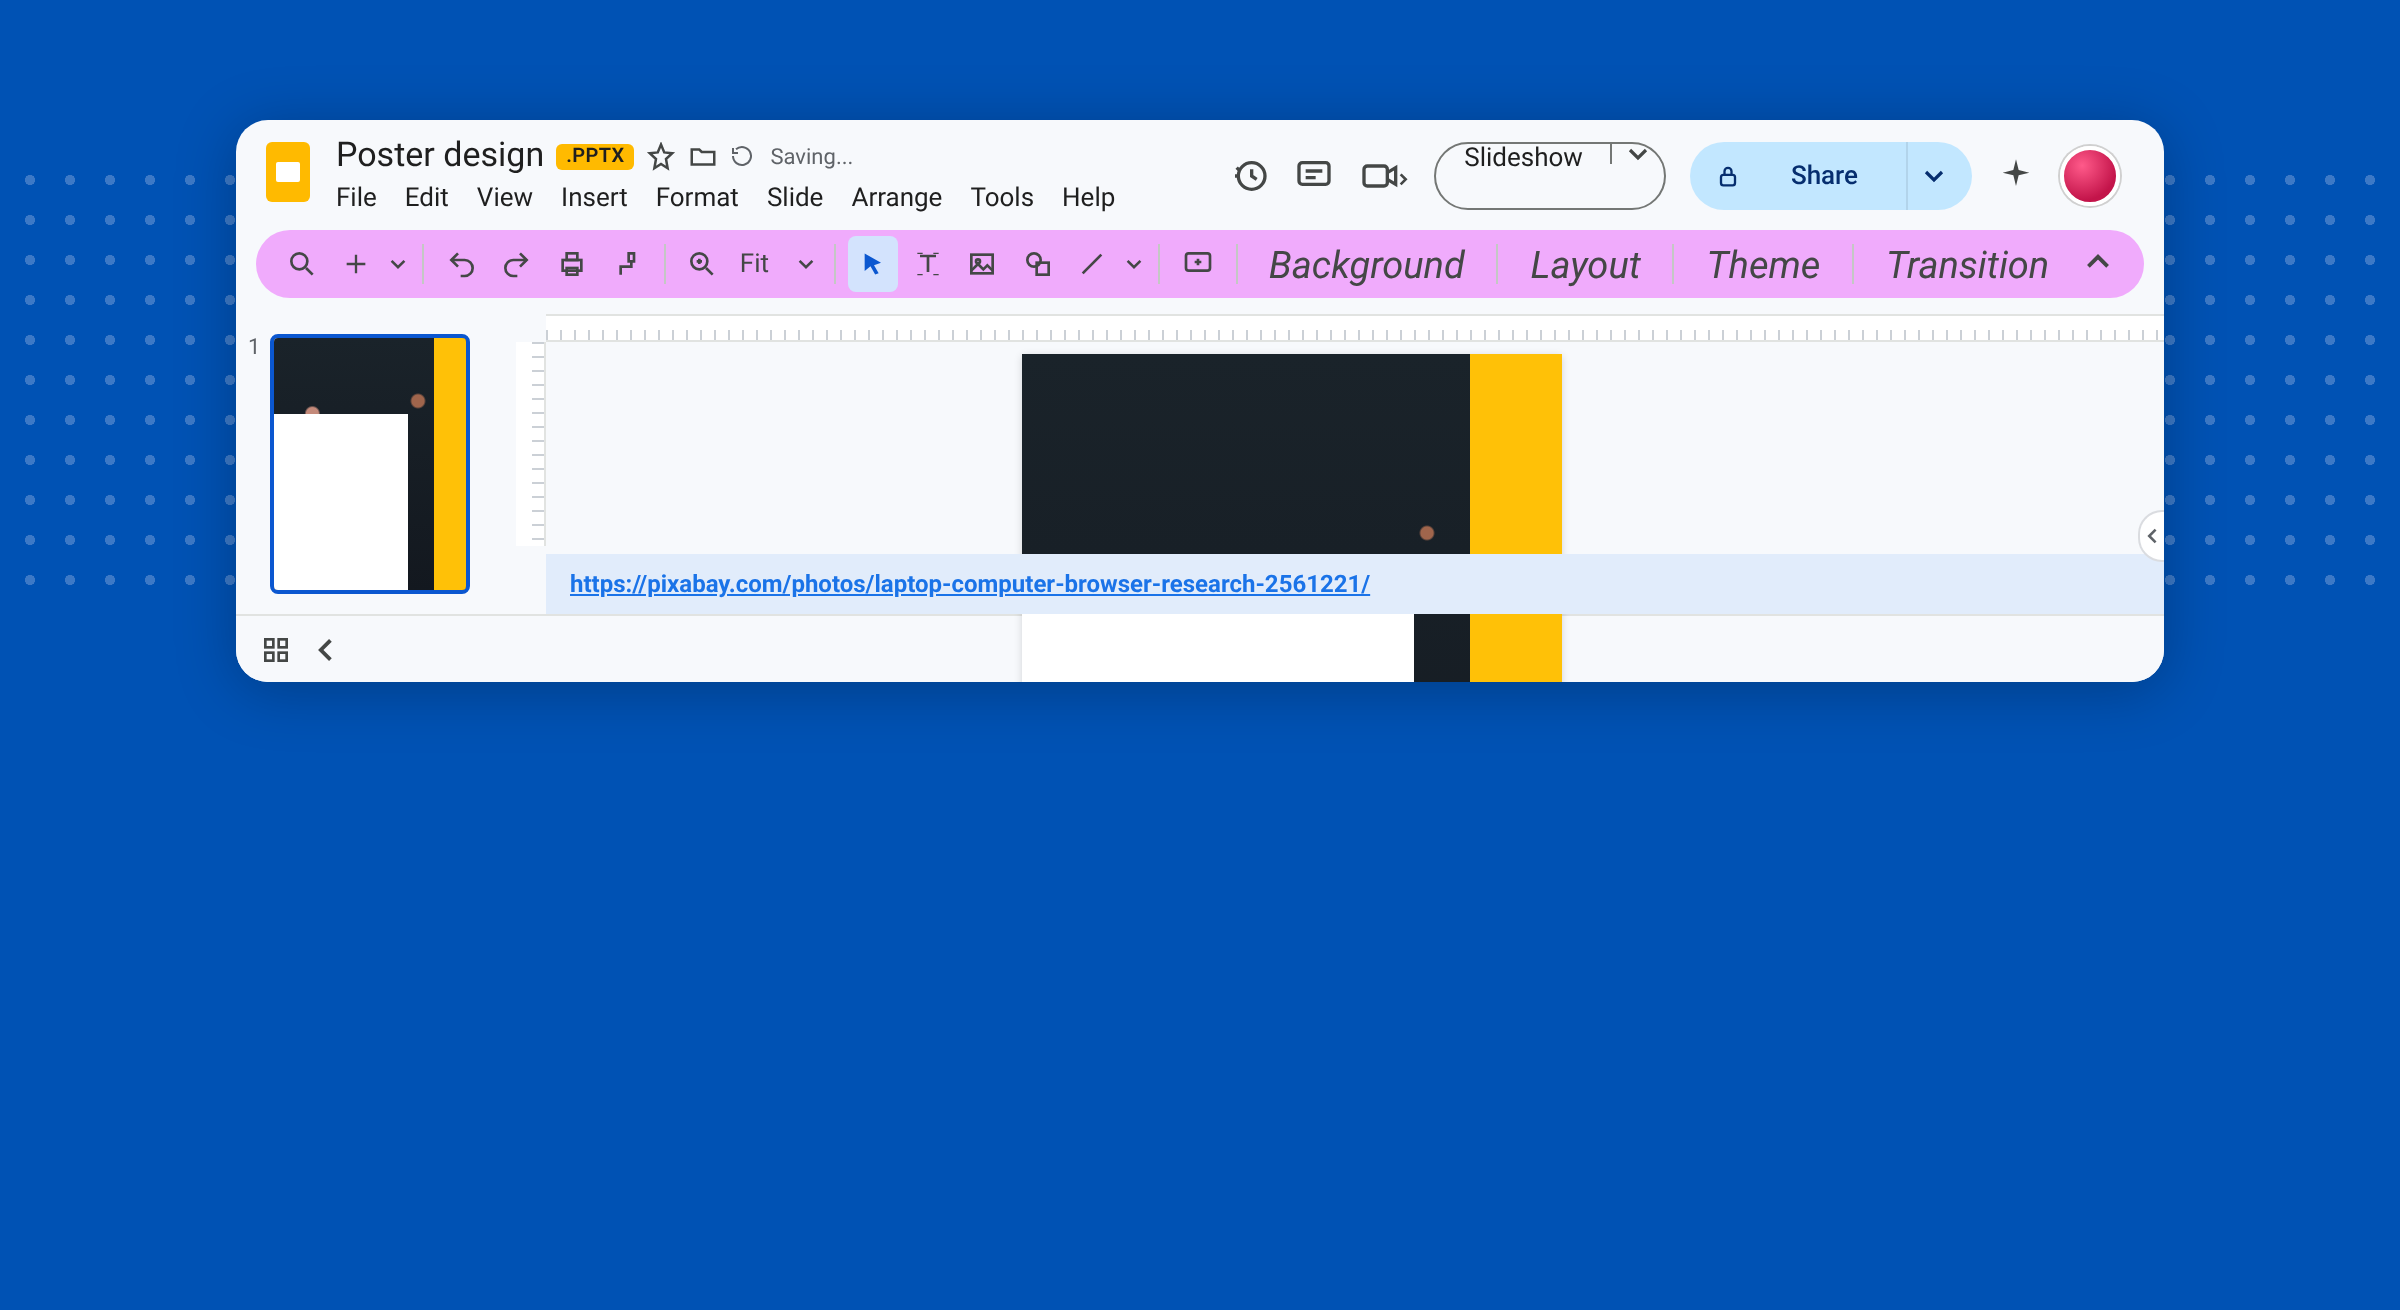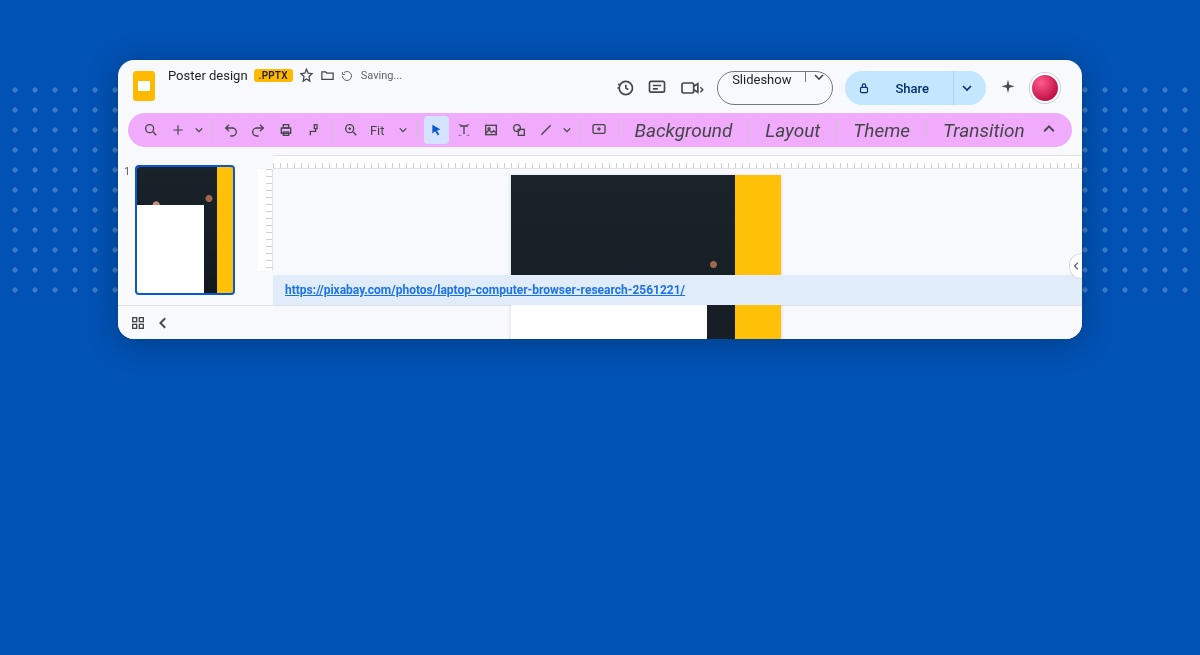--- a/index.html
+++ b/index.html
@@ -24,21 +24,21 @@
     overflow: hidden; display:flex; flex-direction:column;
   }
   
   .titlebar { display:flex; align-items:flex-start; padding: 8px 12px 0 12px; gap:10px; }
   .logo {
     width: 28px; height:36px; display:flex; align-items:center; justify-content:center;
   }
   .logo svg { width:26px; height:32px; }
   .title-col { display:flex; flex-direction:column; gap:2px; }
   .title-row { display:flex; align-items:center; gap:6px; }
-  .doc-title { font-size:13px; color:#1f1f1f; }
+  .doc-title { font-size:17px; color:#1f1f1f; }
   .pptx {
     background:#ffba00; color:#1f1f1f; font-size:10px; font-weight:600;
     border-radius:3px; padding:1px 5px; letter-spacing:.2px;
   }
   .tico { color:#444746; display:inline-flex; cursor:pointer; }
   .saving { font-size:11px; color:#5f6368; display:flex; align-items:center; gap:8px;}
   .menubar { display:flex; gap:14px; font-size:13px; color:#1f1f1f; margin-top:2px; }
   .menubar span { cursor:pointer; }
   .spacer { flex:1; }
   .top-right { display:flex; align-items:center; gap:12px; padding-right:10px; margin-top:3px;}
@@ -152,20 +152,31 @@
             </svg>
           </span>
         <span class="saving">
           <svg width="12" height="12" viewBox="0 0 24 24" fill="none" stroke="#5f6368" stroke-width="2">
               <path d="M3 12a9 9 0 1 0 3-6.7"></path>
               <path d="M3 4v5h5"></path>
             </svg>
           <span>Saving...</span>
         </span>
       </div>
+      <div class="menubar">
+        <span>File</span>
+        <span>Edit</span>
+        <span>View</span>
+        <span>Insert</span>
+        <span>Format</span>
+        <span>Slide</span>
+        <span>Arrange</span>
+        <span>Tools</span>
+        <span>Help</span>
+      </div>
     </div>
     <div class="spacer"></div>
     <div class="top-right">
       <span class="iconbtn">
           <svg width="20" height="20" viewBox="0 0 24 24" fill="none" stroke="currentColor" stroke-width="2">
             <circle cx="13" cy="12" r="8"></circle>
             <path d="M13 8v4l3 2M3 12h2M4 7l1.5 1.5"></path>
           </svg>
         </span>
       <span class="iconbtn">

